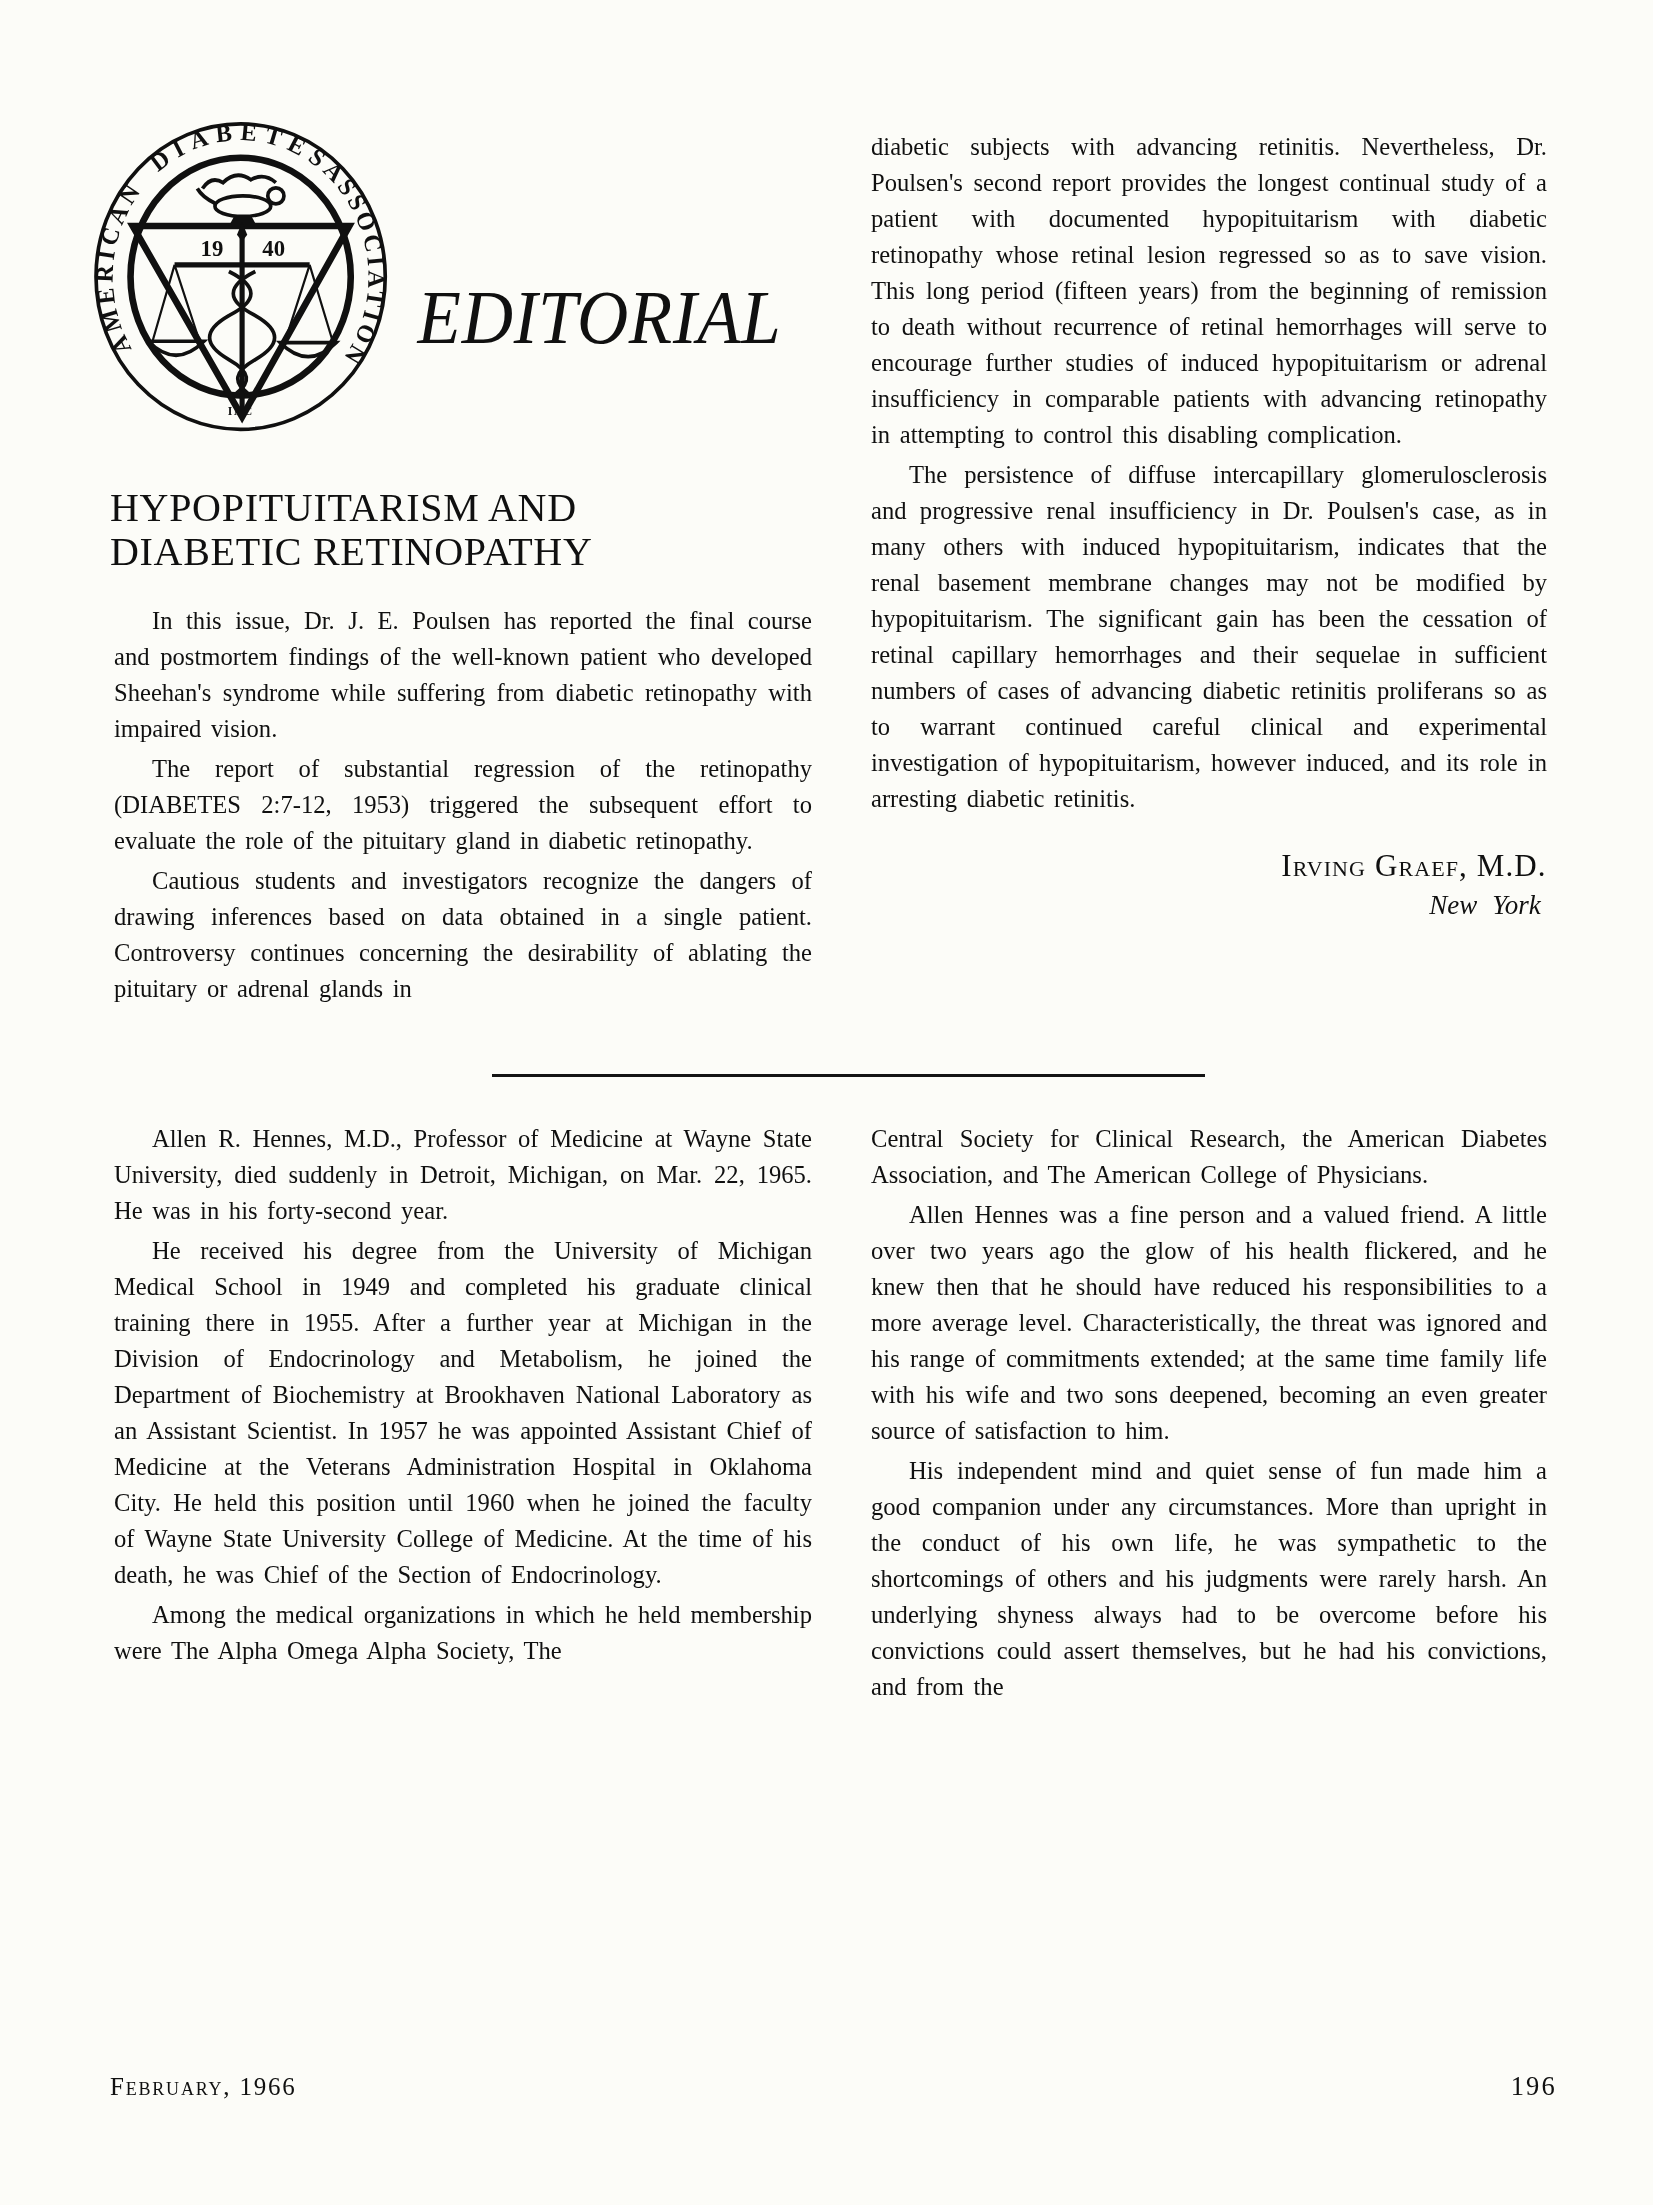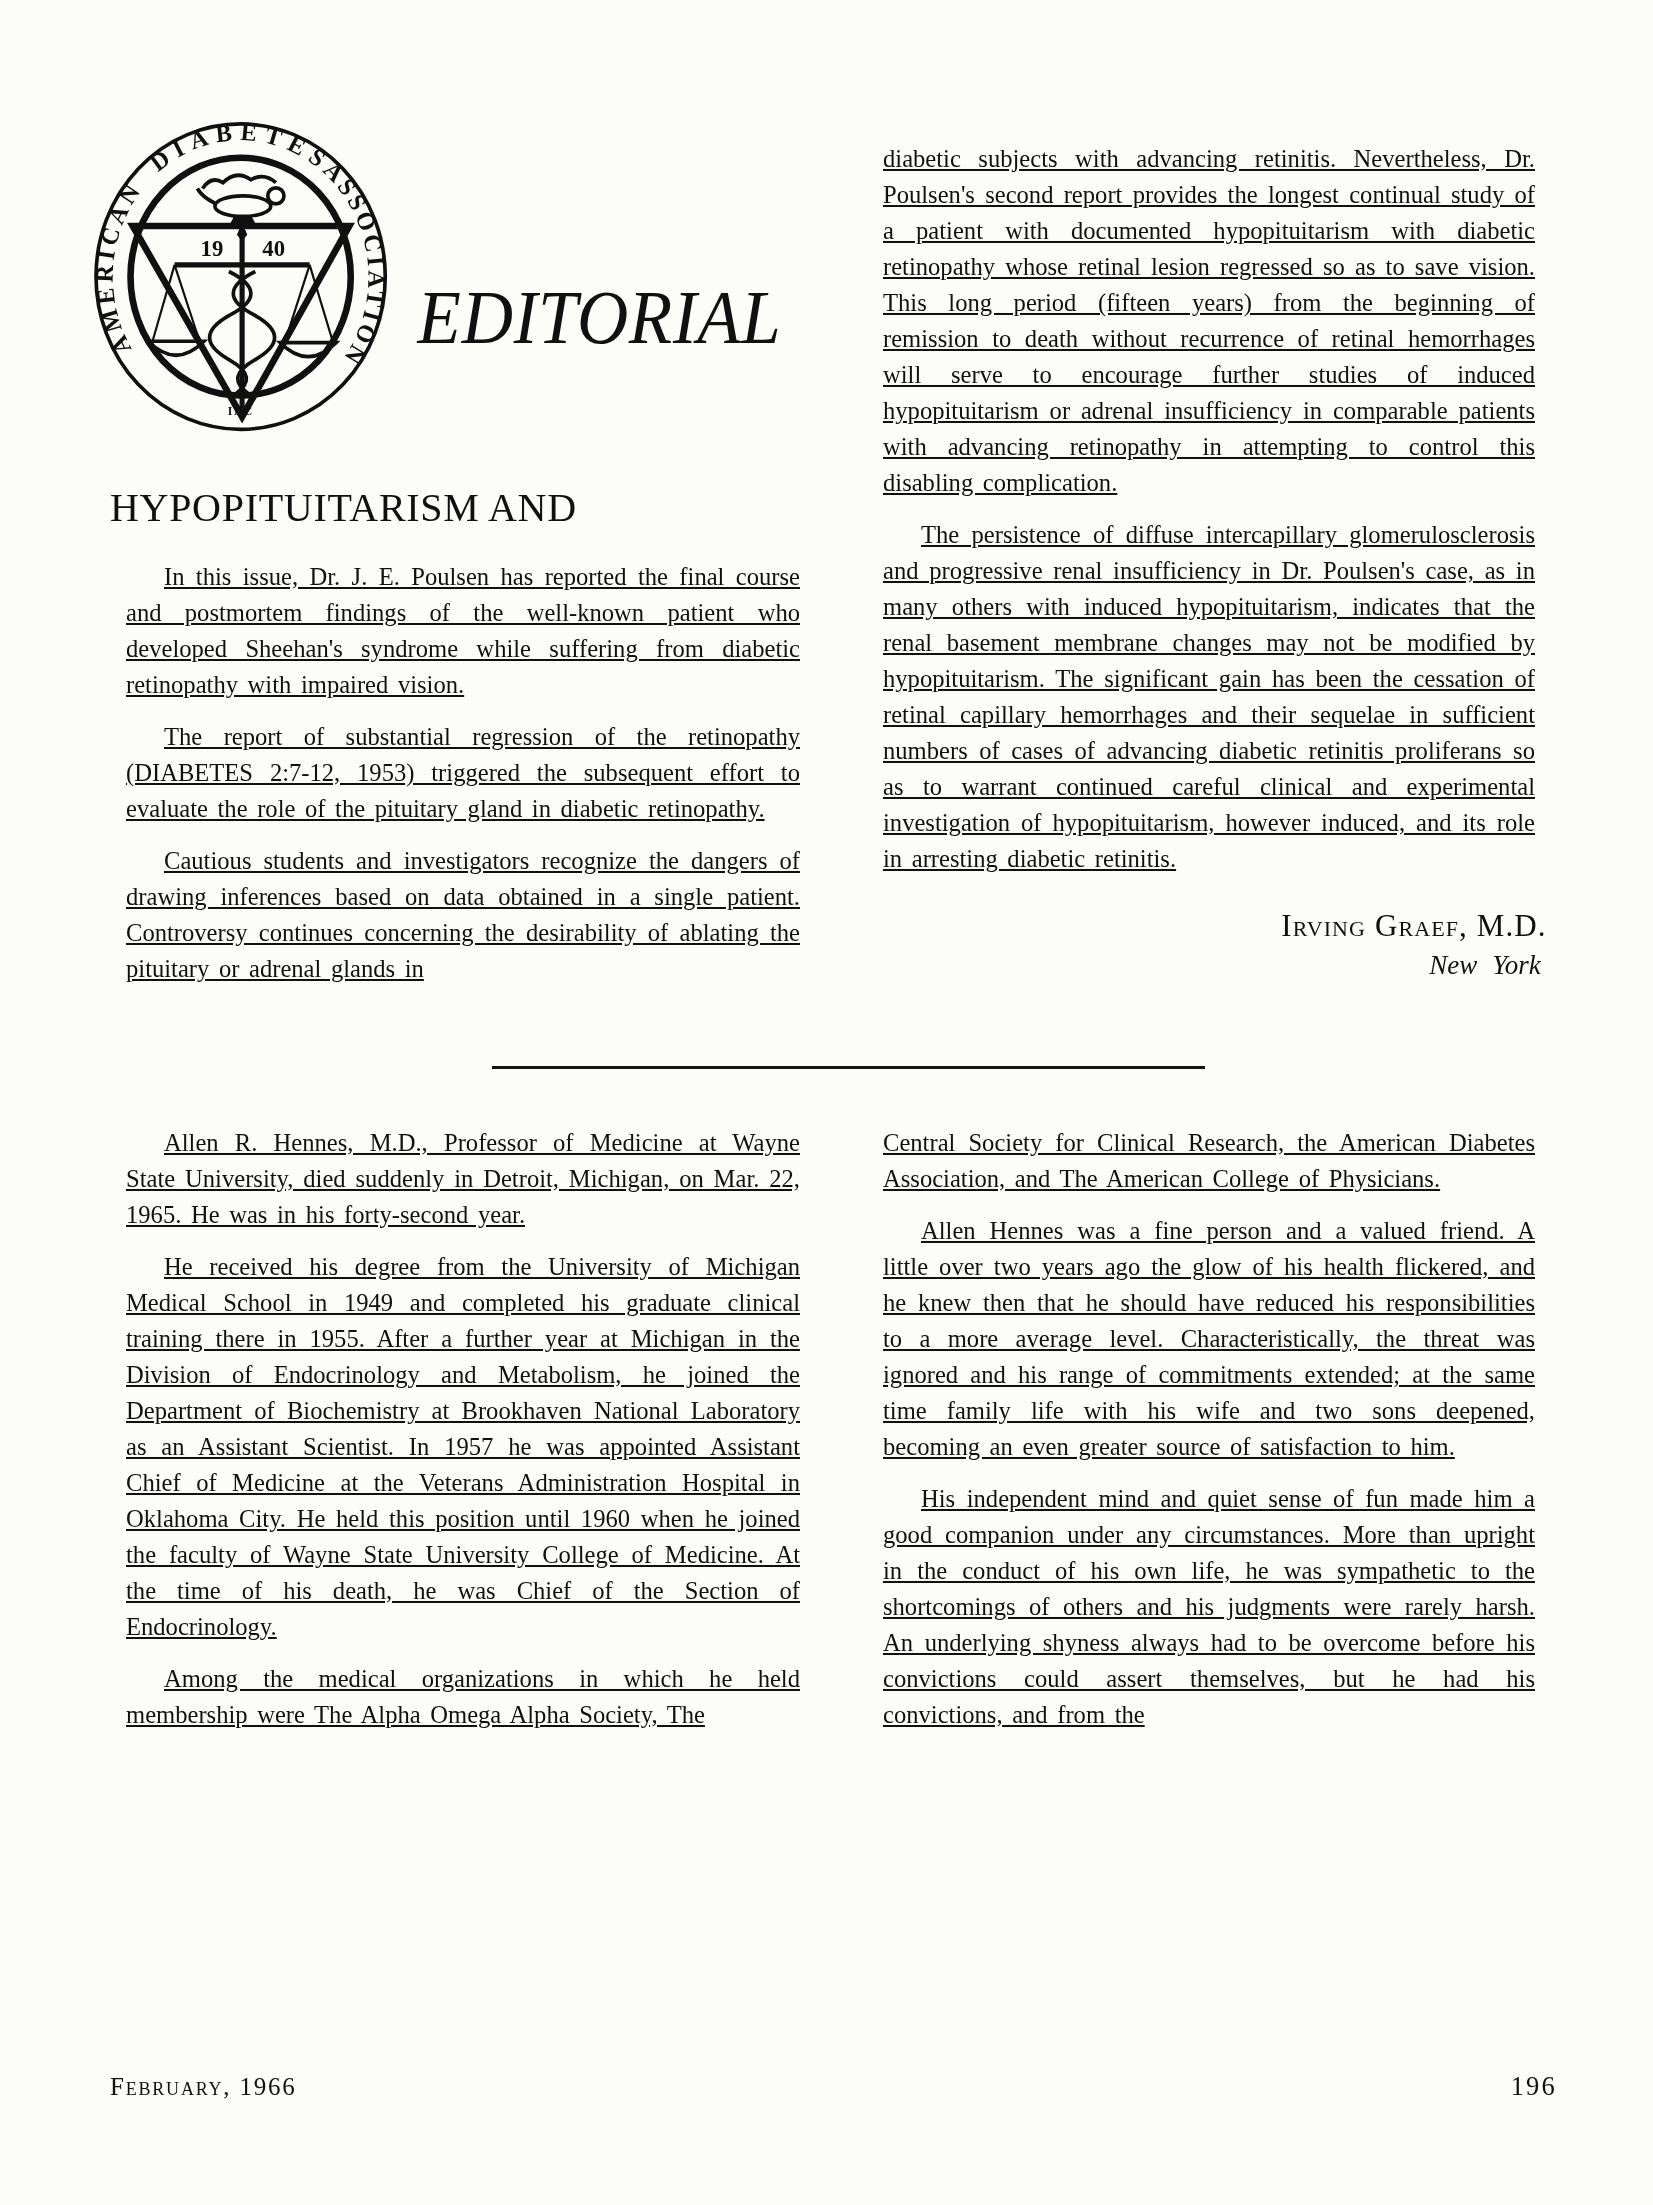--- a/index.html
+++ b/index.html
@@ -10,26 +10,25 @@
     background:#fcfcf8;
     color:#101010;
     box-sizing:border-box;
     padding:121px 103px 0 110px;
     font-family:"Liberation Serif", serif;
     overflow:hidden;
   }
   .cols { display:grid; grid-template-columns:706px 684px; column-gap:51px; }
 
   .body-text p {
-    margin:16px;
+    margin:4px;
     font-size:24.6px;
     line-height:36px;
     text-align:justify;
     word-spacing:0.14em;
-    text-decoration:underline;
   }
   .body-text p.indent { text-indent:38px; }
 
   
   .header { display:flex; height:312px; margin-left:-18.4px; }
   .seal { width:298px; height:312px; flex:none; }
   .seal text { font-family:"Liberation Serif", serif; fill:#101010; }
   .ed-label {
     font-style:italic;
     font-size:71px;
@@ -129,20 +128,21 @@
             <path d="M 186 205 C 226 225 226 245 186 265 C 151 285 151 305 186 325 C 216 342 216 356 196 371" stroke-width="5"></path>
             <path d="M 222 205 C 182 225 182 245 222 265 C 257 285 257 305 222 325 C 192 342 192 356 212 371" stroke-width="5"></path>
           </g>
         </svg>
 
         <div class="ed-label">EDITORIAL</div>
       </div>
 
       <div class="ed-heading">
         <div>HYPOPITUITARISM AND</div>
+        <div>DIABETIC RETINOPATHY</div>
       </div>
 
       <p class="indent">In this issue, Dr. J. E. Poulsen has reported the final course and postmortem findings of the well-known patient who developed Sheehan's syndrome while suffering from diabetic retinopathy with impaired vision.</p>
       <p class="indent">The report of substantial regression of the retinopathy (DIABETES 2:7-12, 1953) triggered the subsequent effort to evaluate the role of the pituitary gland in diabetic retinopathy.</p>
       <p class="indent">Cautious students and investigators recognize the dangers of drawing inferences based on data obtained in a single patient. Controversy continues concerning the desirability of ablating the pituitary or adrenal glands in</p>
     </div>
 
     <div class="body-text col-right-editorial">
       <p>diabetic subjects with advancing retinitis. Nevertheless, Dr. Poulsen's second report provides the longest continual study of a patient with documented hypopituitarism with diabetic retinopathy whose retinal lesion regressed so as to save vision. This long period (fifteen years) from the beginning of remission to death without recurrence of retinal hemorrhages will serve to encourage further studies of induced hypopituitarism or adrenal insufficiency in comparable patients with advancing retinopathy in attempting to control this disabling complication.</p>
       <p class="indent">The persistence of diffuse intercapillary glomerulosclerosis and progressive renal insufficiency in Dr. Poulsen's case, as in many others with induced hypopituitarism, indicates that the renal basement membrane changes may not be modified by hypopituitarism. The significant gain has been the cessation of retinal capillary hemorrhages and their sequelae in sufficient numbers of cases of advancing diabetic retinitis proliferans so as to warrant continued careful clinical and experimental investigation of hypopituitarism, however induced, and its role in arresting diabetic retinitis.</p>

